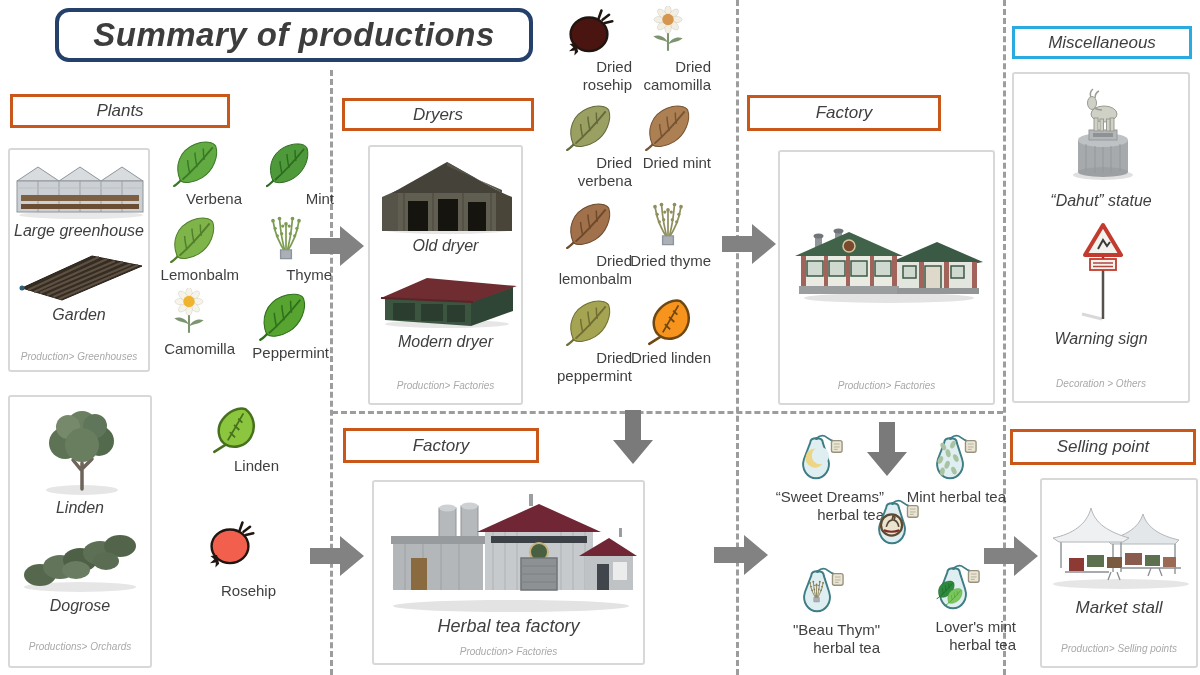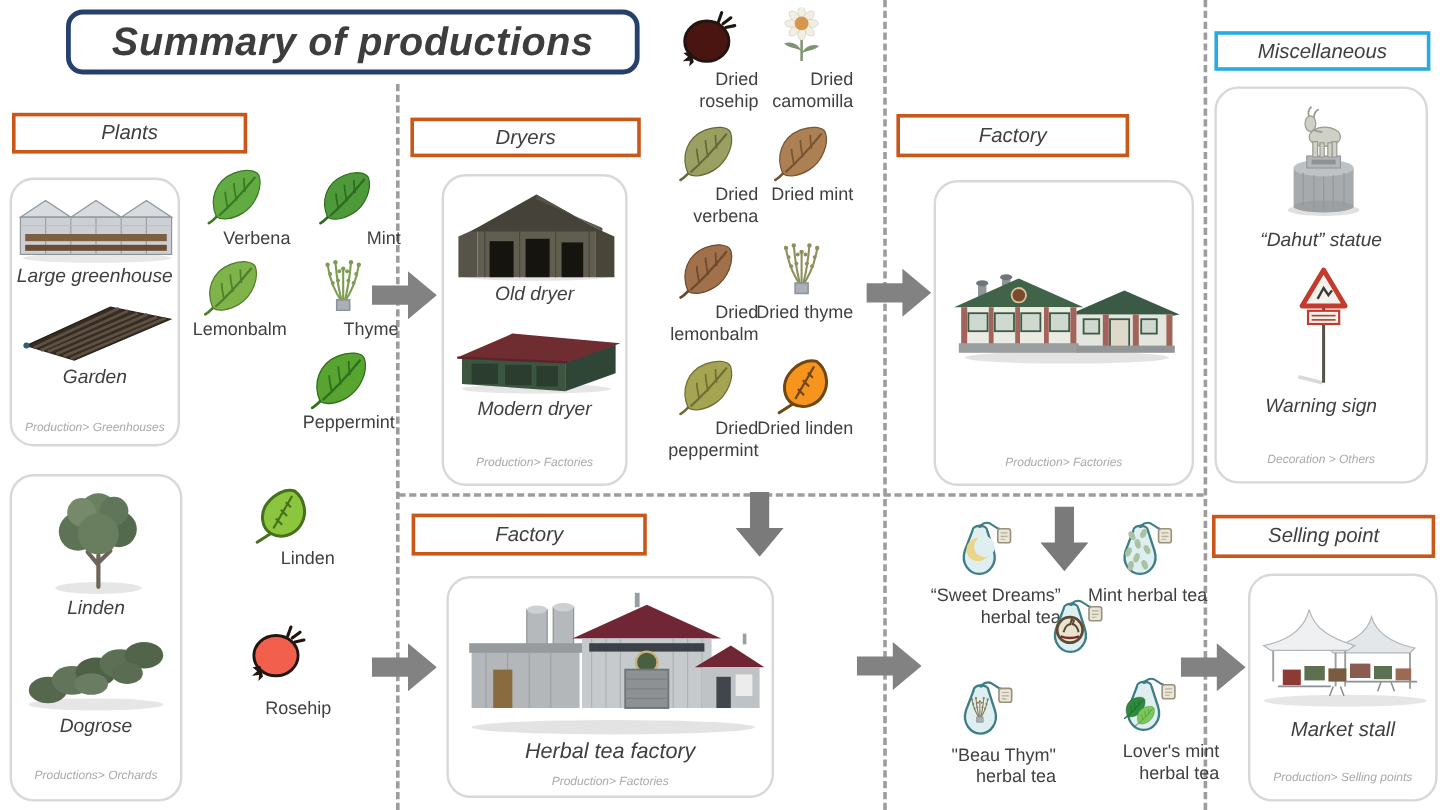--- a/index.html
+++ b/index.html
@@ -3,21 +3,21 @@
 <meta charset="utf-8">
 <style>
 *{margin:0;padding:0;box-sizing:border-box}
 body{background:#fff;font-family:"Liberation Sans",sans-serif}
 .canvas{position:relative;width:1200px;height:675px;background:#fff;overflow:hidden;color:#3f3f3f}
 .vline{position:absolute;width:0;border-left:3px dashed #9d9d9d}
 .hline{position:absolute;height:0;border-top:3px dashed #9d9d9d}
 .title-box{position:absolute;left:55px;top:8px;width:478px;height:54px;border:4px solid #24406b;border-radius:14px;background:#fff;display:flex;align-items:center;justify-content:center;font-size:33px;font-weight:700;font-style:italic;color:#3d3d3d;letter-spacing:.5px}
 .hdr{position:absolute;border:3px solid #c9571a;border-radius:0;background:#fff;display:flex;align-items:center;justify-content:center;font-size:17px;font-style:italic;color:#3f3f3f}
 .hdr.cyan{border-color:#29abe2}
-.card{position:absolute;border:2px solid #d8d8d8;border-radius:20px;background:#fff}
+.card{position:absolute;border:2px solid #d8d8d8;border-radius:3px;background:#fff}
 .ill{position:absolute}
 .fac-label{position:absolute;left:0;right:0;text-align:center;font-style:italic;font-size:16px;color:#3f3f3f}
 .caption{position:absolute;left:4px;right:4px;text-align:center;font-style:italic;font-size:10px;color:#a9a9a9}
 .item{position:absolute;text-align:right}
 .item .ic{display:block;margin:0 auto}
 .item-label{font-size:15px;color:#3f3f3f;line-height:1.22;margin-top:2px}
 .arrow{position:absolute}
 </style>
 </head>
 <body>
@@ -93,21 +93,21 @@
 
 <div class="canvas">
 
   <div class="vline" style="left:330px;top:70px;height:605px"></div>
   <div class="vline" style="left:736px;top:0;height:675px"></div>
   <div class="vline" style="left:1003px;top:0;height:675px"></div>
   <div class="hline" style="left:332px;top:411px;width:671px"></div>
 
   <div class="title-box">Summary of productions</div>
 
-  <div class="hdr" style="left:10px;top:94px;width:196px;height:34px">Plants</div>
+  <div class="hdr" style="left:10px;top:94px;width:220px;height:34px">Plants</div>
   <div class="hdr" style="left:342px;top:98px;width:192px;height:33px">Dryers</div>
   <div class="hdr" style="left:747px;top:95px;width:194px;height:36px">Factory</div>
   <div class="hdr cyan" style="left:1012px;top:26px;width:180px;height:33px">Miscellaneous</div>
   <div class="hdr" style="left:343px;top:428px;width:196px;height:35px">Factory</div>
   <div class="hdr" style="left:1010px;top:429px;width:186px;height:36px">Selling point</div>
 
   <div class="card" style="left:8px;top:148px;width:142px;height:224px">
     <svg class="ill" style="left:4px;top:12px" width="134" height="58" viewBox="0 0 134 58">
       <ellipse cx="67" cy="53" rx="62" ry="4" fill="#e8e8e8"></ellipse>
       <g fill="#d9dcdf" stroke="#8e959b" stroke-width="1">
@@ -160,20 +160,26 @@
     <svg class="ic" width="50" height="50" viewBox="0 0 48 48">
         <use href="#sym-leaf" fill="#7fb44b" color="#527f2a"></use>
       </svg>
     <div class="item-label">Lemonbalm</div>
   </div>
   <div class="item" style="left:240px;top:212px;width:92px">
     <svg class="ic" width="52" height="52" viewBox="0 0 48 48">
         <use href="#sym-thyme" color="#7d9c52"></use>
       </svg>
     <div class="item-label">Thyme</div>
+  </div>
+  <div class="item" style="left:143px;top:288px;width:92px">
+    <svg class="ic" width="50" height="50" viewBox="0 0 48 48">
+        <use href="#sym-camomilla" fill="#f0b32e" color="#f6f3e9"></use>
+      </svg>
+    <div class="item-label">Camomilla</div>
   </div>
   <div class="item" style="left:237px;top:290px;width:92px">
     <svg class="ic" width="52" height="52" viewBox="0 0 48 48">
         <use href="#sym-leaf" fill="#57a431" color="#2f701c"></use>
       </svg>
     <div class="item-label">Peppermint</div>
   </div>
 
   <div class="card" style="left:8px;top:395px;width:144px;height:273px">
     <svg class="ill" style="left:22px;top:8px" width="100" height="92" viewBox="0 0 100 92">

